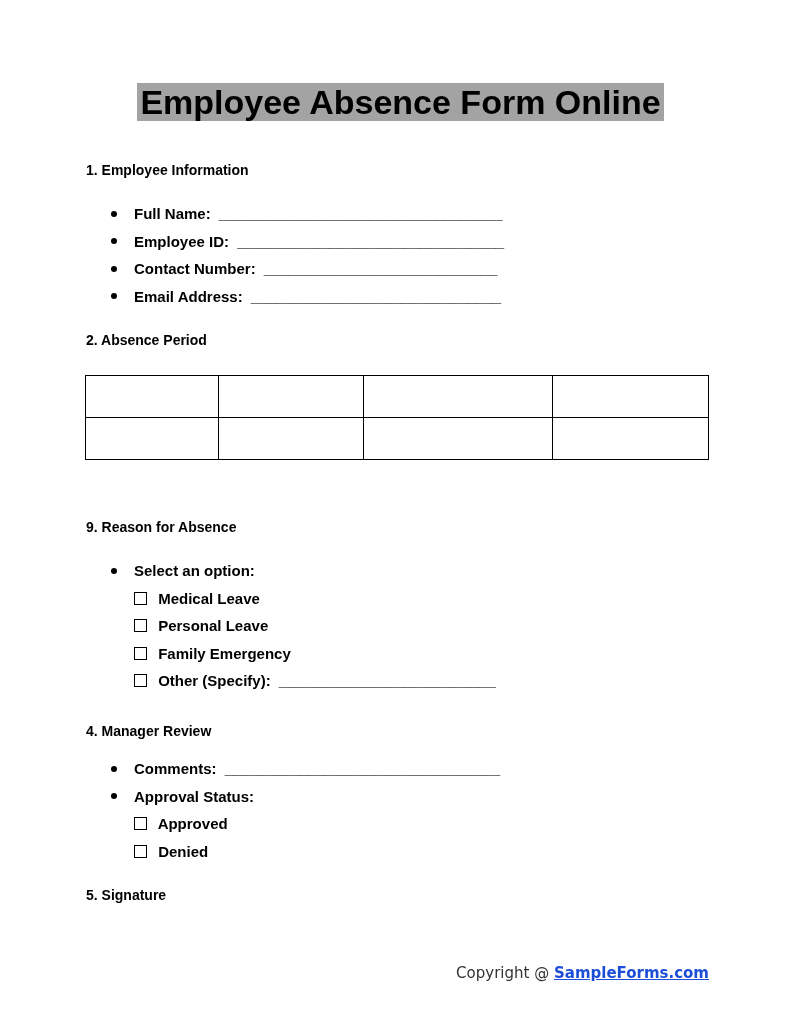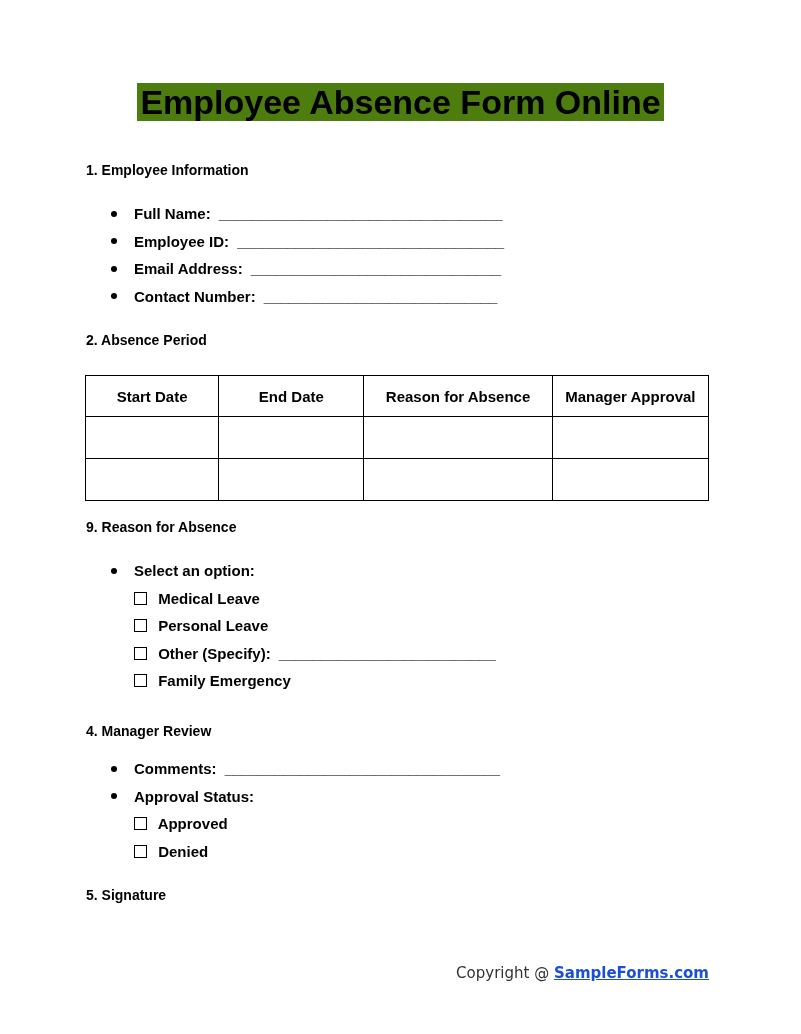--- a/index.html
+++ b/index.html
@@ -18,21 +18,21 @@
     top: 79px;
     left: 0;
     width: 801px;
     text-align: center;
     margin: 0;
     font-size: 34px;
     font-weight: bold;
     line-height: 46px;
   }
   .doc-title .highlight {
-    background: #4d7c0f;
+    background: #a3a3a3;
     padding: 0 3px;
   }
   
   .section-heading {
     position: absolute;
     left: 86px;
     margin: 0;
     font-size: 14px;
     font-weight: bold;
     line-height: 17px;
@@ -136,46 +136,40 @@
       <span class="label">Full Name:</span>
       <span class="fill-line">__________________________________</span>
     </li>
     <li>
       <span class="dot"></span>
       <span class="label">Employee ID:</span>
       <span class="fill-line">________________________________</span>
     </li>
     <li>
       <span class="dot"></span>
+      <span class="label">Contact Number:</span>
+      <span class="fill-line">____________________________</span>
+    </li>
+    <li>
+      <span class="dot"></span>
       <span class="label">Email Address:</span>
       <span class="fill-line">______________________________</span>
-    </li>
-    <li>
-      <span class="dot"></span>
-      <span class="label">Contact Number:</span>
-      <span class="fill-line">____________________________</span>
     </li>
   </ul>
 
   <h2 class="section-heading" id="h-s2">2. Absence Period</h2>
 
   <table class="absence-table">
     <colgroup>
       <col style="width:133px">
         <col style="width:145px">
         <col style="width:188px">
         <col style="width:156px">
     </colgroup>
     <tbody>
-      <tr class="head-row">
-        <th>Start Date</th>
-        <th>End Date</th>
-        <th>Reason for Absence</th>
-        <th>Manager Approval</th>
-      </tr>
       <tr class="data-row">
         <td></td>
         <td></td>
         <td></td>
         <td></td>
       </tr>
       <tr class="data-row">
         <td></td>
         <td></td>
         <td></td>
@@ -194,26 +188,26 @@
     <li>
       <span class="checkbox"></span>
       <span>Medical Leave</span>
     </li>
     <li>
       <span class="checkbox"></span>
       <span>Personal Leave</span>
     </li>
     <li>
       <span class="checkbox"></span>
+      <span>Family Emergency</span>
+    </li>
+    <li>
+      <span class="checkbox"></span>
       <span class="label">Other (Specify):</span>
       <span class="fill-line">__________________________</span>
-    </li>
-    <li>
-      <span class="checkbox"></span>
-      <span>Family Emergency</span>
     </li>
   </ul>
 
   <h2 class="section-heading" id="h-s4">4. Manager Review</h2>
 
   <ul class="doc-list" id="list-manager">
     <li>
       <span class="dot"></span>
       <span class="label">Comments:</span>
       <span class="fill-line">_________________________________</span>

